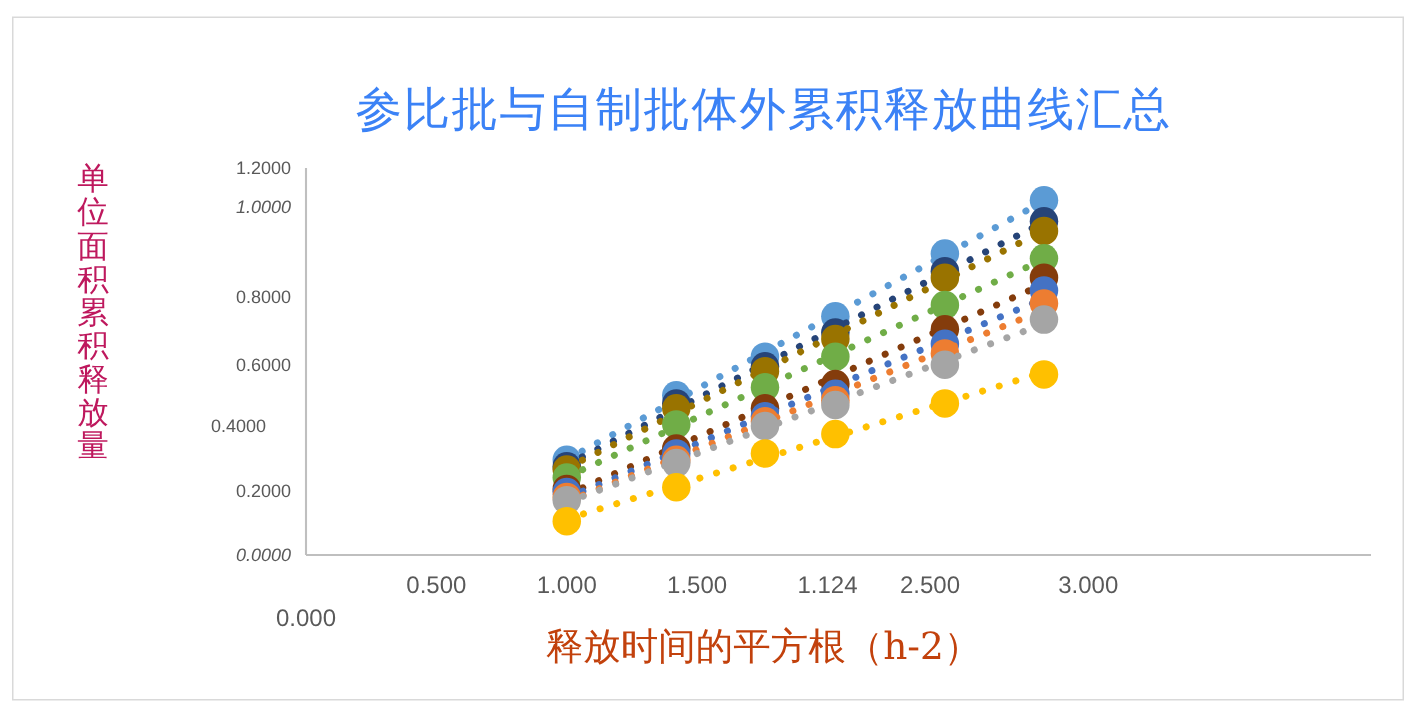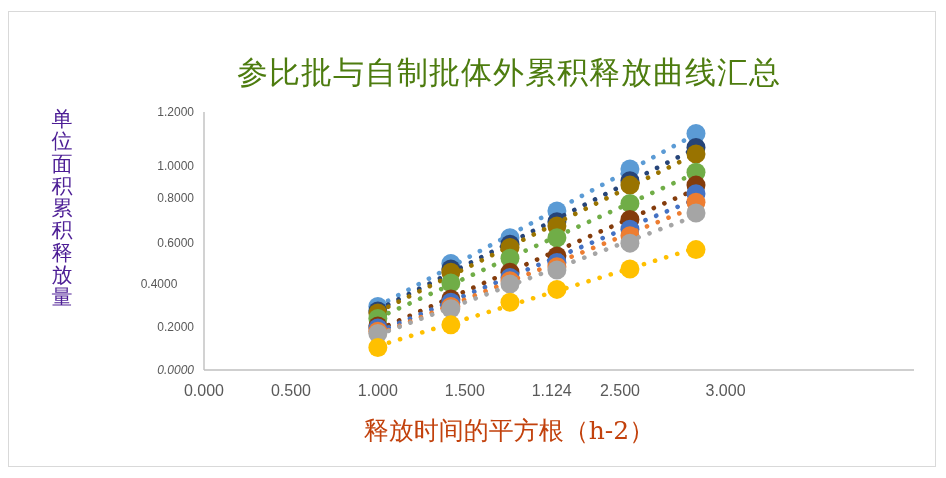--- a/index.html
+++ b/index.html
@@ -23,32 +23,32 @@
     background: #ffffff;
     box-sizing: border-box;
   }
   #chart-title {
     position: absolute;
     left: 140px;
     top: 40px;
     width: 720px;
     text-align: center;
     font-size: 31px;
-    color: #4d7c0f;
+    color: #3b82f6;
     font-family: "DejaVu Serif", "Liberation Serif", serif;
     white-space: nowrap;
     letter-spacing: 1px;
   }
   #y-axis-title {
     position: absolute;
     left: 38px;
     top: 96px;
     width: 30px;
     font-size: 21px;
-    color: #4c1d95;
+    color: #be185d;
     font-family: "DejaVu Serif", "Liberation Serif", serif;
     line-height: 1.06;
     text-align: center;
     word-break: break-all;
   }
   #x-axis-title {
     position: absolute;
     left: 200px;
     top: 402px;
     width: 600px;
@@ -193,25 +193,25 @@
   <div id="y-axis-title">单位面积累积释放量</div>
 
   <div id="x-axis-title">释放时间的平方根（h-2）</div>
 
   <div id="y-tick-labels">
       <div class="y-tick-label" style="top: 358px; font-style: italic;">0.0000</div>
       <div class="y-tick-label" style="top: 315px;">0.2000</div>
       <div class="y-tick-label" style="top: 272px; text-align: center;">0.4000</div>
       <div class="y-tick-label" style="top: 231px;">0.6000</div>
       <div class="y-tick-label" style="top: 186px;">0.8000</div>
-      <div class="y-tick-label" style="top: 154px;">1.0000</div>
+      <div class="y-tick-label" style="top: 126px; font-style: italic;">1.0000</div>
       <div class="y-tick-label" style="top: 100px;">1.2000</div>
     </div>
   <div id="x-tick-labels">
-      <div class="x-tick-label" style="left: 195px;">0.000</div>
+      <div class="x-tick-label" style="left: 195px; margin-top: 22px;">0.000</div>
       <div class="x-tick-label" style="left: 281.923px;">0.500</div>
       <div class="x-tick-label" style="left: 368.846px;">1.000</div>
       <div class="x-tick-label" style="left: 455.769px;">1.500</div>
       <div class="x-tick-label" style="left: 542.692px;">1.124</div>
       <div class="x-tick-label" style="left: 611px;">2.500</div>
       <div class="x-tick-label" style="left: 716.538px;">3.000</div>
     </div>
 
 </div>
 

